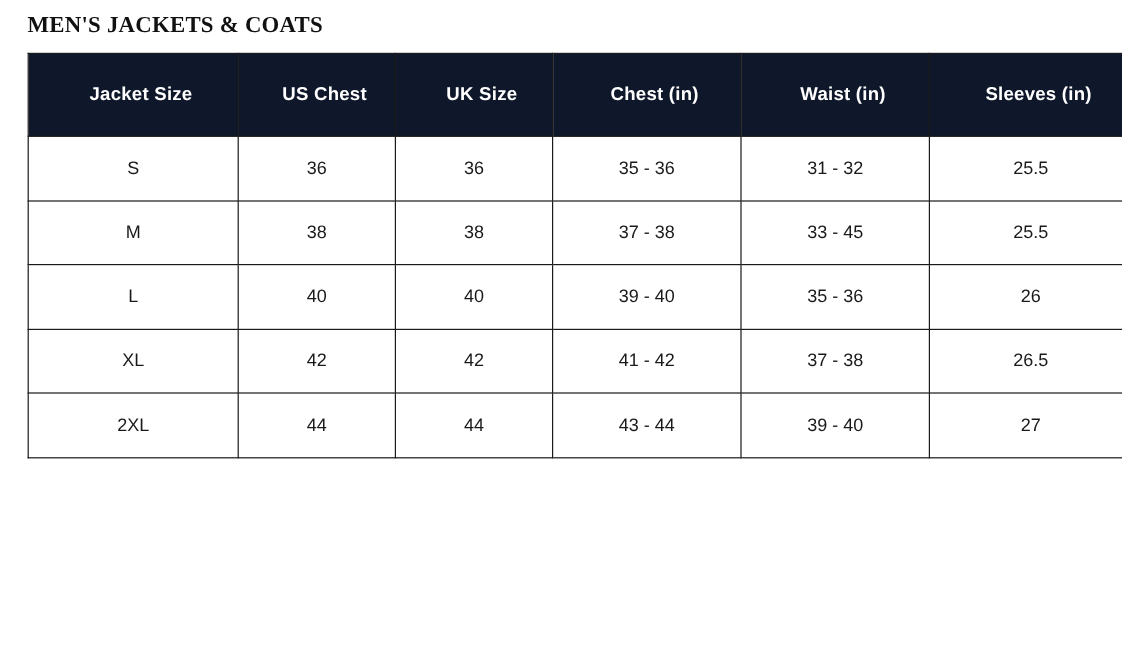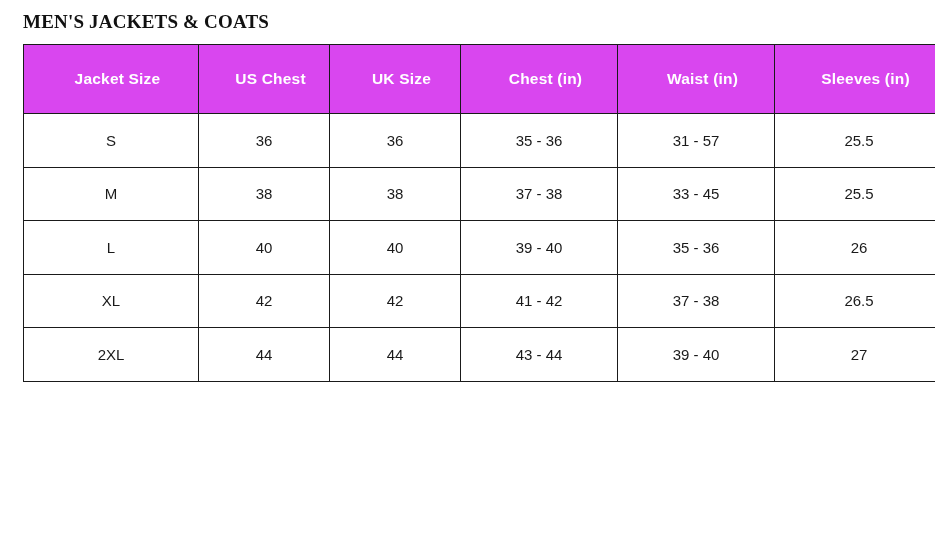--- a/index.html
+++ b/index.html
@@ -38,21 +38,21 @@
     width: 920px;
     margin-left: 8px;
   }
   table.size-table th,
   table.size-table td {
     border: 1px solid #1a1a1a;
     text-align: center;
     vertical-align: middle;
   }
   table.size-table thead th {
-    background: #d946ef;
+    background: #0f172a;
     color: #ffffff;
     font-size: 15.5px;
     font-weight: 700;
     height: 66px;
     letter-spacing: 0.2px;
     padding-left: 14px;
   }
   table.size-table tbody td {
     background: #ffffff;
     color: #1a1a1a;
@@ -92,21 +92,21 @@
         <th>Waist (in)</th>
         <th>Sleeves (in)</th>
       </tr>
     </thead>
     <tbody>
       <tr>
         <td>S</td>
         <td>36</td>
         <td>36</td>
         <td>35 - 36</td>
-        <td>31 - 57</td>
+        <td>31 - 32</td>
         <td>25.5</td>
       </tr>
       <tr>
         <td>M</td>
         <td>38</td>
         <td>38</td>
         <td>37 - 38</td>
         <td>33 - 45</td>
         <td>25.5</td>
       </tr>

